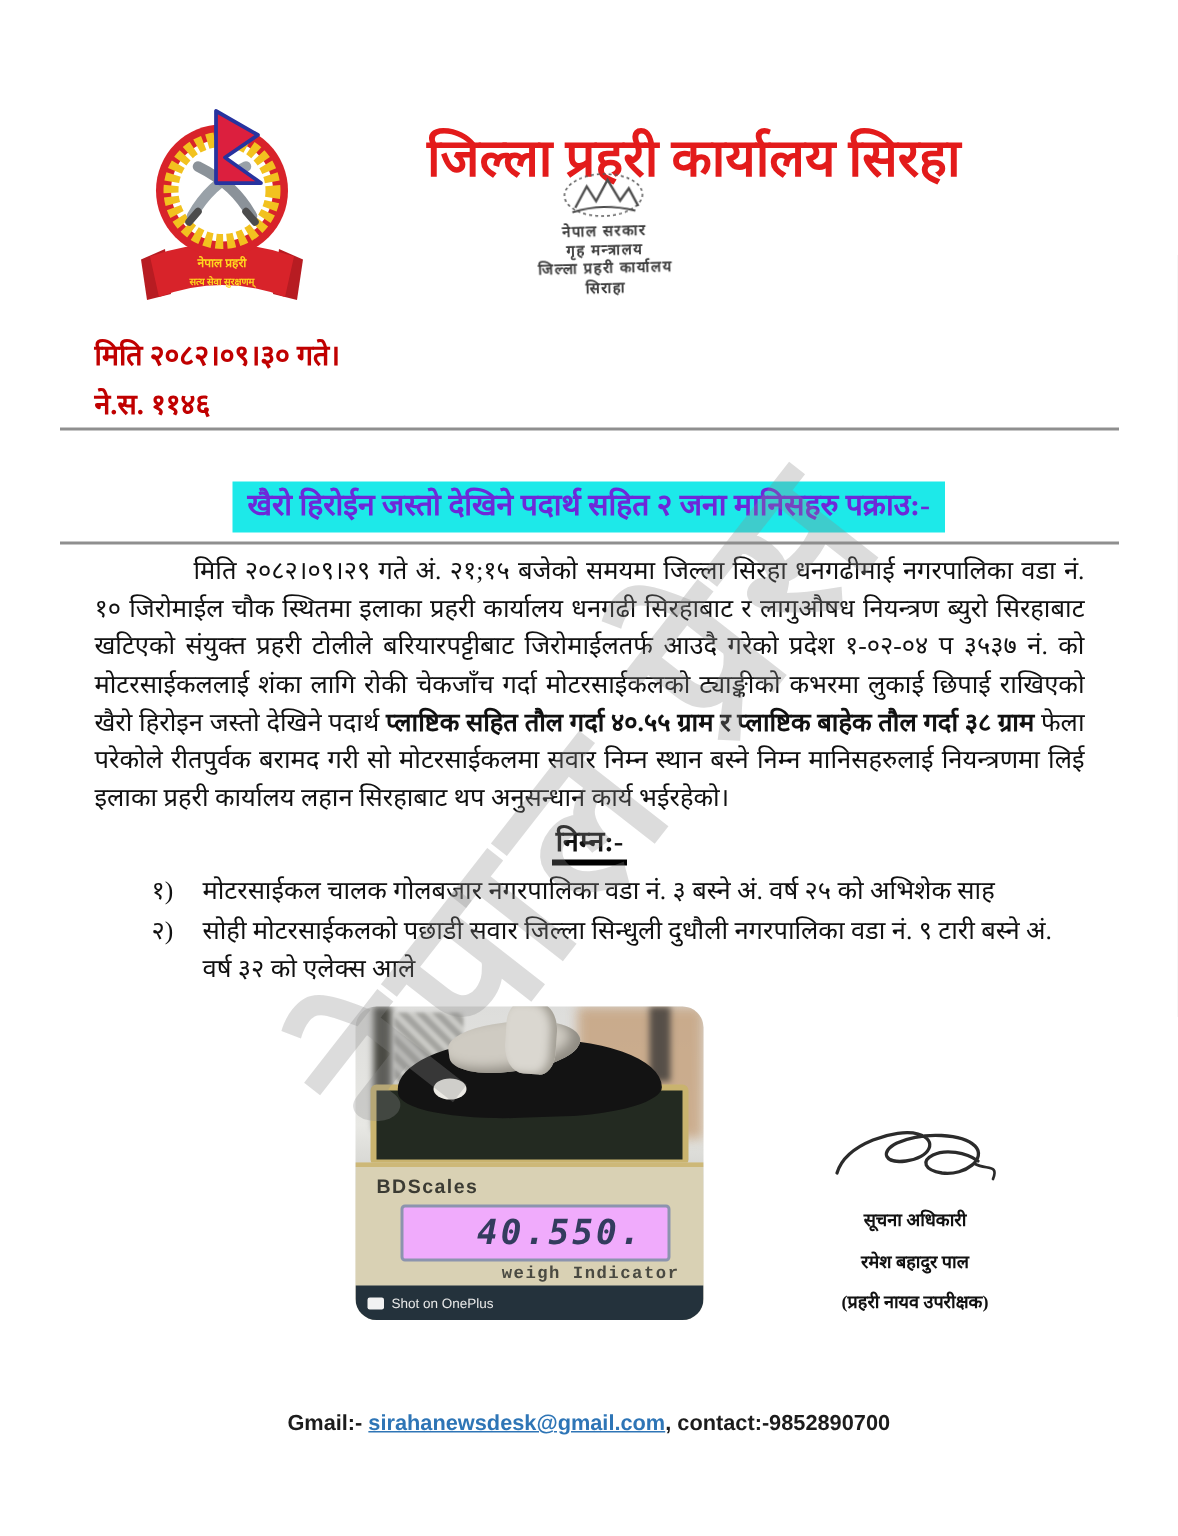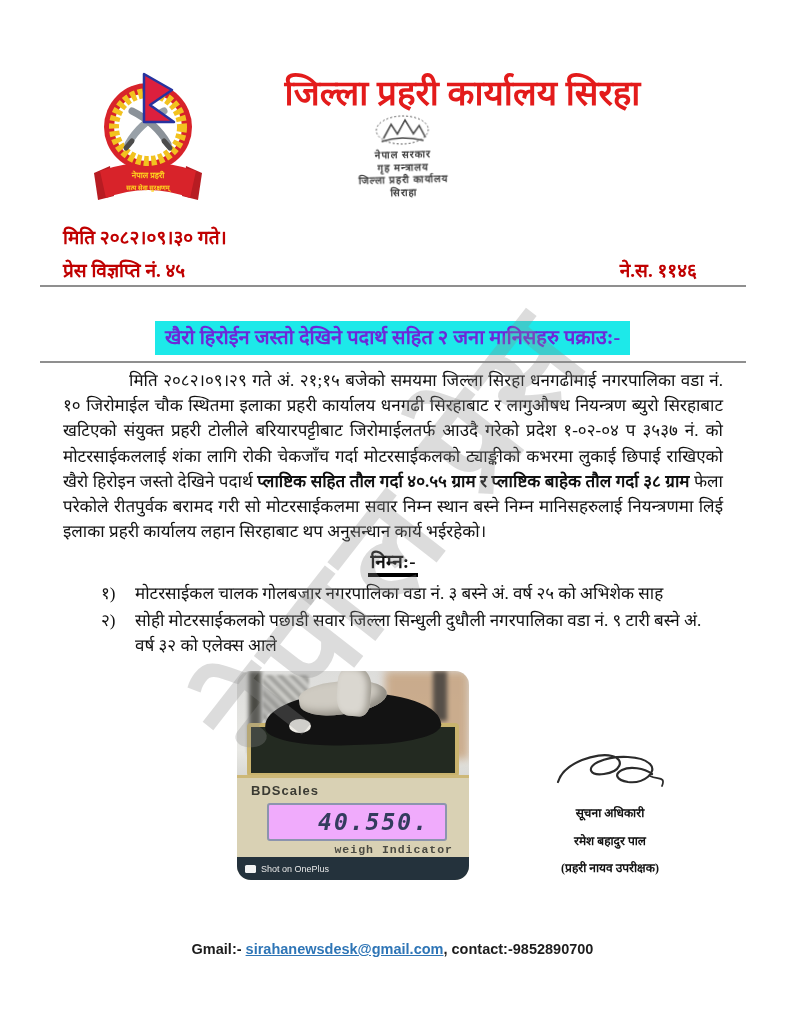--- a/index.html
+++ b/index.html
@@ -121,40 +121,39 @@
       <path d="M38,78 L44,71" stroke="#4c4c4c" stroke-width="5"></path>
       <path d="M82,78 L76,71" stroke="#4c4c4c" stroke-width="5"></path>
     </g>
     <g>
       <path d="M56,4 L56,52 L86,52 L62,35 L84,20 Z" fill="#dc1f3e" stroke="#27339f" stroke-width="2.5" stroke-linejoin="round"></path>
     </g>
     <text x="60" y="108" text-anchor="middle" font-size="8" font-weight="bold" fill="#ffd71e">नेपाल प्रहरी</text>
     <text x="60" y="120" text-anchor="middle" font-size="6.5" font-weight="bold" fill="#ffd71e">सत्य सेवा सुरक्षणम्</text>
   </svg>
 
-  <div class="office-title" style="color:#e31b1b;">जिल्ला प्रहरी कार्यालय सिरहा</div>
+  <div class="office-title" style="color:#e31b1b;margin-top:12px;">जिल्ला प्रहरी कार्यालय सिरहा</div>
 
   <div class="stamp">
     <svg width="70" height="34" viewBox="0 0 70 34">
       <ellipse cx="35" cy="16" rx="26" ry="14" fill="none" stroke="#5a5a5a" stroke-width="1" stroke-dasharray="2 2"></ellipse>
       <path d="M16,24 L24,10 L30,20 L38,6 L46,20 L52,12 L58,24" fill="none" stroke="#4d4d4d" stroke-width="1.6"></path>
       <path d="M14,27 Q35,21 56,27" fill="none" stroke="#4d4d4d" stroke-width="1.4"></path>
     </svg>
     <div class="stamp-line">नेपाल सरकार</div>
     <div class="stamp-line">गृह मन्त्रालय</div>
     <div class="stamp-line">जिल्ला प्रहरी कार्यालय</div>
     <div class="stamp-line">सिराहा</div>
   </div>
 
   <div class="meta" style="color:#c00000;">
     <div class="meta-row">
       <span class="right">मिति २०८२।०९।३० गते।</span>
     </div>
     <div class="meta-row second">
-      <span>प्रेस विज्ञप्ति नं. ४५</span>
       <span class="right">ने.स. ११४६</span>
     </div>
   </div>
 
   <div class="rule rule-1"></div>
 
 
   <div class="headline-wrap">
     <span class="headline" style="background:#1de9e9;">खैरो हिरोईन जस्तो देखिने पदार्थ सहित २ जना मानिसहरु पक्राउ:-</span>
   </div>

